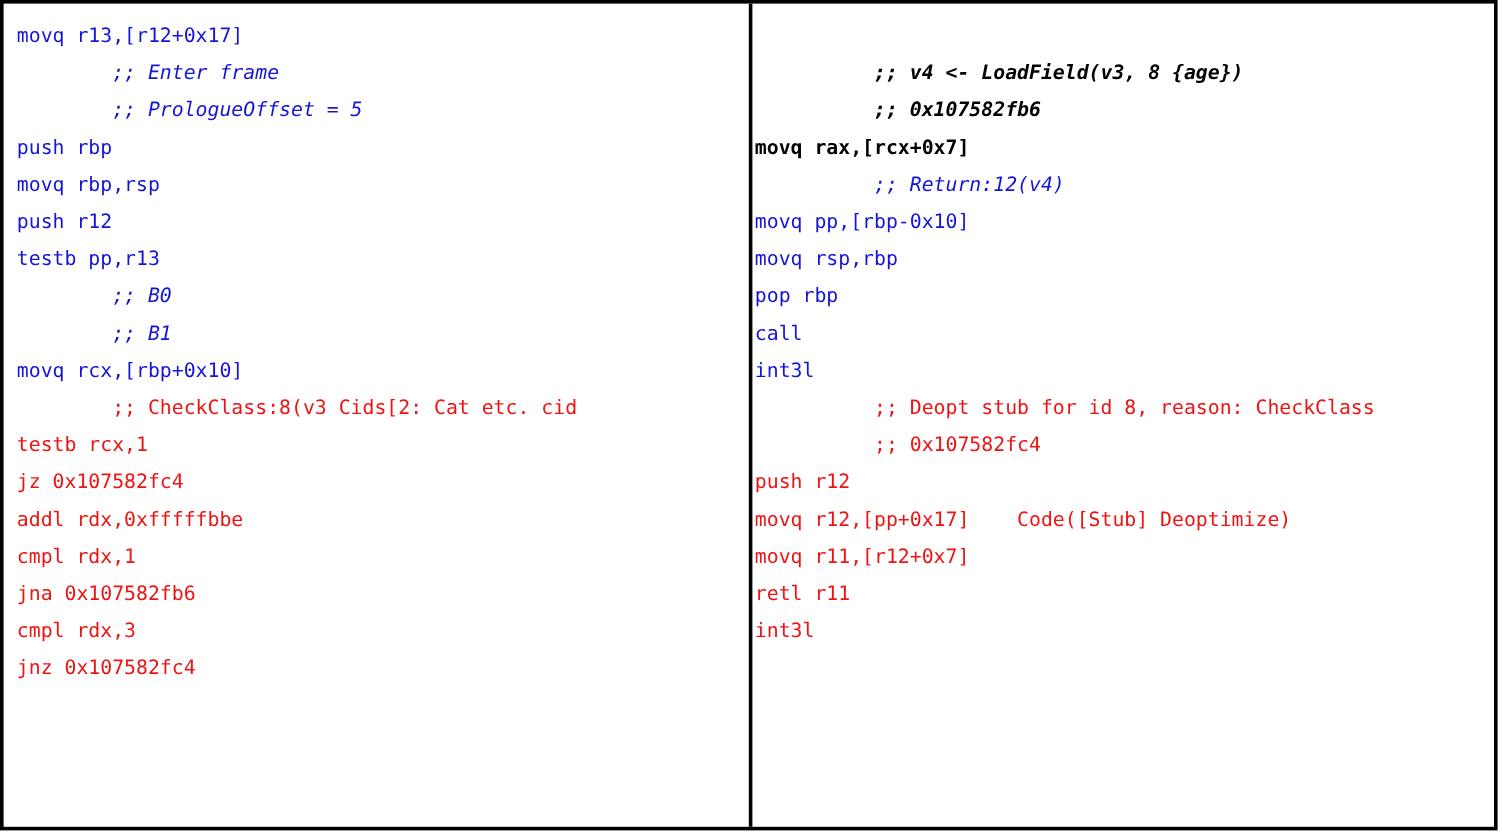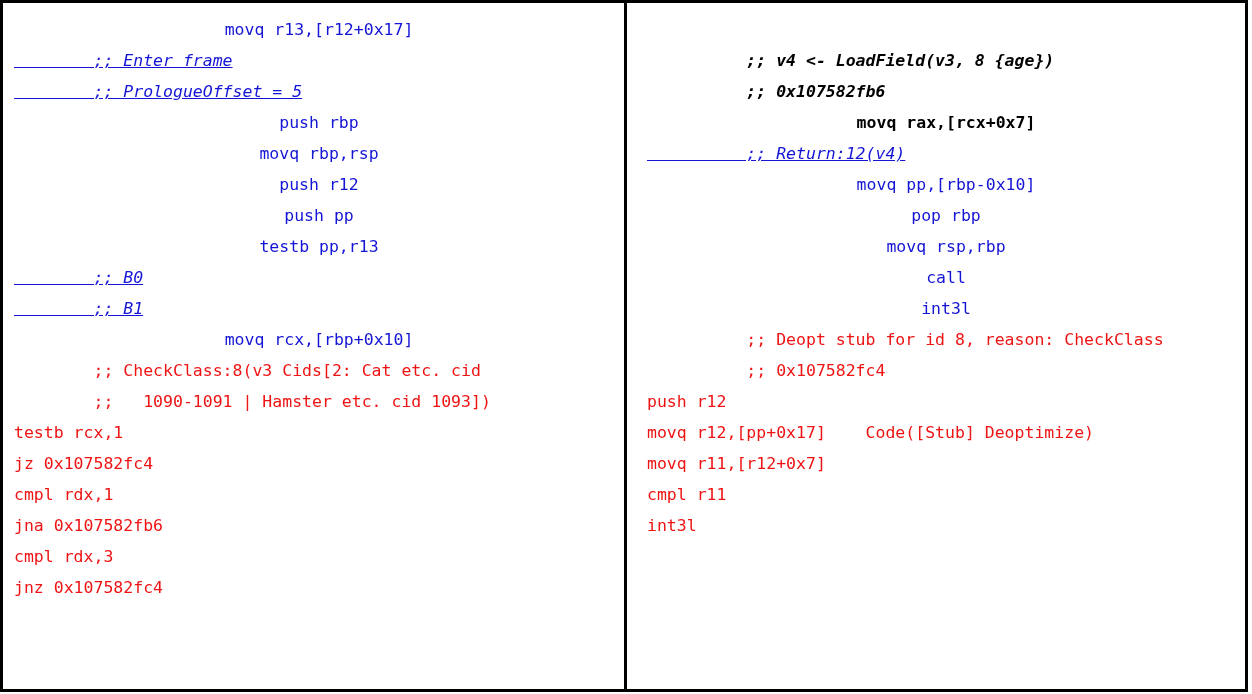--- a/index.html
+++ b/index.html
@@ -31,70 +31,69 @@
     padding-top: 11px;
     overflow: hidden;
   }
   .panel-left {
     width: 624px;
     border-right: 3px solid var(--border);
     padding-left: 11px;
   }
   .panel-right {
     flex: 1;
-    padding-left: 20px;
+    padding-left: 2px;
   }
   .line {
     white-space: pre;
     height: 31px;
   }
-  .blue          { color: var(--blue); text-align: center; }
+  .blue          { color: var(--blue); }
   .red           { color: var(--red); }
-  .comment-blue  { color: var(--blue); font-style: italic; text-decoration: underline; }
+  .comment-blue  { color: var(--blue); font-style: italic; }
   .comment-red   { color: var(--red);  }
   .comment-black { color: var(--black); font-style: italic; font-weight: bold; }
-  .black-bold    { color: var(--black); font-weight: bold; text-align: center; }
+  .black-bold    { color: var(--black); font-weight: bold; }
 </style>
 </head>
 <body>
 
 <div class="frame">
   <div class="panel panel-left">
       <div class="line blue">movq r13,[r12+0x17]</div>
       <div class="line comment-blue">        ;; Enter frame</div>
       <div class="line comment-blue">        ;; PrologueOffset = 5</div>
       <div class="line blue">push rbp</div>
       <div class="line blue">movq rbp,rsp</div>
       <div class="line blue">push r12</div>
-      <div class="line blue">push pp</div>
       <div class="line blue">testb pp,r13</div>
       <div class="line comment-blue">        ;; B0</div>
       <div class="line comment-blue">        ;; B1</div>
       <div class="line blue">movq rcx,[rbp+0x10]</div>
       <div class="line comment-red">        ;; CheckClass:8(v3 Cids[2: Cat etc. cid</div>
-      <div class="line comment-red">        ;;   1090-1091 | Hamster etc. cid 1093])</div>
       <div class="line red">testb rcx,1</div>
       <div class="line red">jz 0x107582fc4</div>
+      <div class="line red">addl rdx,0xfffffbbe</div>
       <div class="line red">cmpl rdx,1</div>
       <div class="line red">jna 0x107582fb6</div>
       <div class="line red">cmpl rdx,3</div>
       <div class="line red">jnz 0x107582fc4</div>
     </div>
   <div class="panel panel-right">
       <div class="line blue"></div>
       <div class="line comment-black">          ;; v4 &lt;- LoadField(v3, 8 {age})</div>
       <div class="line comment-black">          ;; 0x107582fb6</div>
       <div class="line black-bold">movq rax,[rcx+0x7]</div>
       <div class="line comment-blue">          ;; Return:12(v4)</div>
       <div class="line blue">movq pp,[rbp-0x10]</div>
+      <div class="line blue">movq rsp,rbp</div>
       <div class="line blue">pop rbp</div>
-      <div class="line blue">movq rsp,rbp</div>
       <div class="line blue">call</div>
       <div class="line blue">int3l</div>
       <div class="line comment-red">          ;; Deopt stub for id 8, reason: CheckClass</div>
       <div class="line comment-red">          ;; 0x107582fc4</div>
       <div class="line red">push r12</div>
       <div class="line red">movq r12,[pp+0x17]    Code([Stub] Deoptimize)</div>
       <div class="line red">movq r11,[r12+0x7]</div>
-      <div class="line red">cmpl r11</div>
+      <div class="line red">retl r11</div>
       <div class="line red">int3l</div>
     </div>
 </div>
 
 </body></html>

